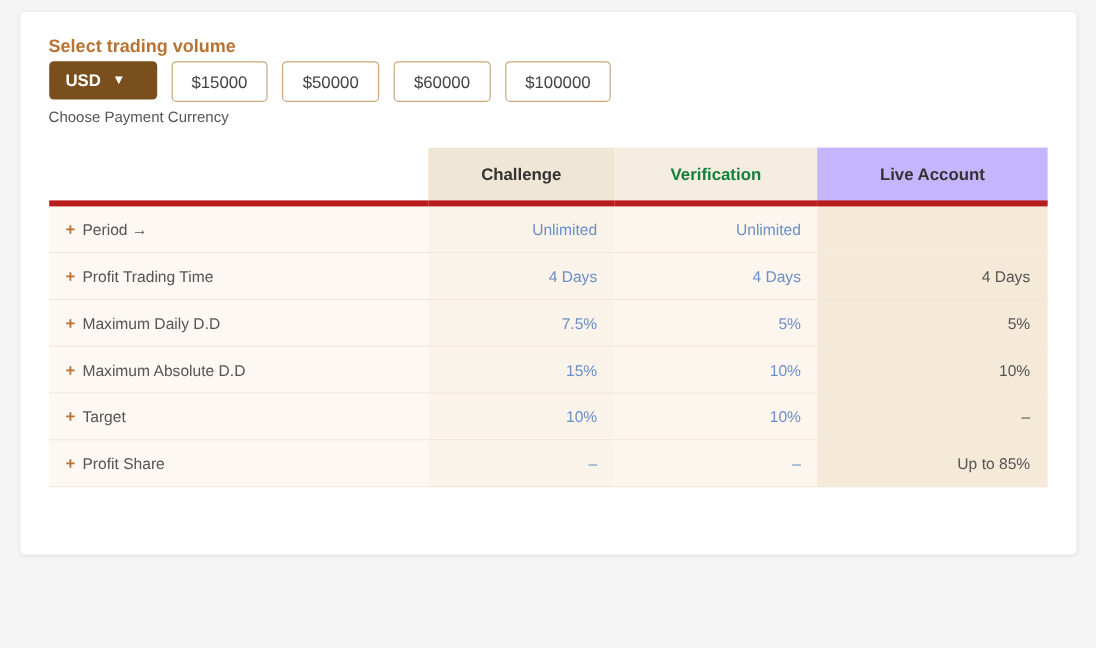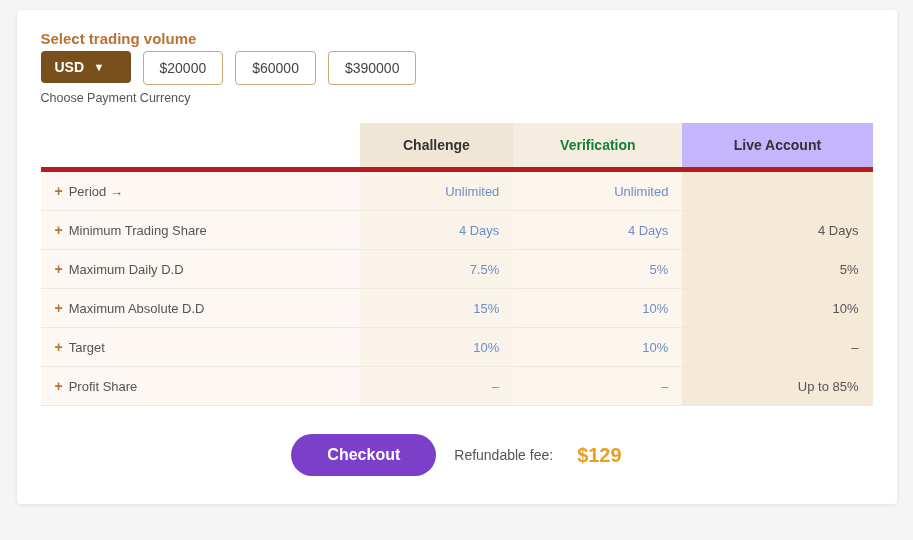--- a/index.html
+++ b/index.html
@@ -179,23 +179,24 @@
 
     <div class="currency-select">
       <select>
         <option>USD</option>
         <option>EUR</option>
         <option>GBP</option>
       </select>
       <span class="currency-chevron">▼</span>
     </div>
 
-    <button class="volume-btn">$20000</button>
+    <button class="volume-btn">$15000</button>
+    <button class="volume-btn">$50000</button>
     <button class="volume-btn">$60000</button>
-    <button class="volume-btn">$390000</button>
+    <button class="volume-btn">$100000</button>
   </div>
 
   <div class="currency-label">Choose Payment Currency</div>
 
   <table class="comparison-table">
     <thead>
       <tr>
         <th class="th-empty"></th>
         <th class="th-challenge">Challenge</th>
         <th class="th-verification">Verification</th>
@@ -211,21 +212,21 @@
             </div>
           </td>
           <td class="col-challenge">Unlimited</td>
           <td class="col-verification">Unlimited</td>
           <td class="col-live"></td>
         </tr>
         <tr>
           <td>
             <div class="row-label">
               <span class="plus-icon">+</span>
-              <span>Minimum Trading Share</span>
+              <span>Profit Trading Time</span>
             </div>
           </td>
           <td class="col-challenge">4 Days</td>
           <td class="col-verification">4 Days</td>
           <td class="col-live">4 Days</td>
         </tr>
         <tr>
           <td>
             <div class="row-label">
               <span class="plus-icon">+</span>
@@ -265,19 +266,14 @@
               <span>Profit Share</span>
             </div>
           </td>
           <td class="col-challenge">–</td>
           <td class="col-verification">–</td>
           <td class="col-live">Up to 85%</td>
         </tr>
       </tbody>
   </table>
 
-  <div class="checkout-footer">
-    <button class="checkout-btn">Checkout</button>
-    <span class="refundable-text">Refundable fee:</span>
-    <span class="refundable-amount">$129</span>
-  </div>
 
 </div>
 
 </body></html>

